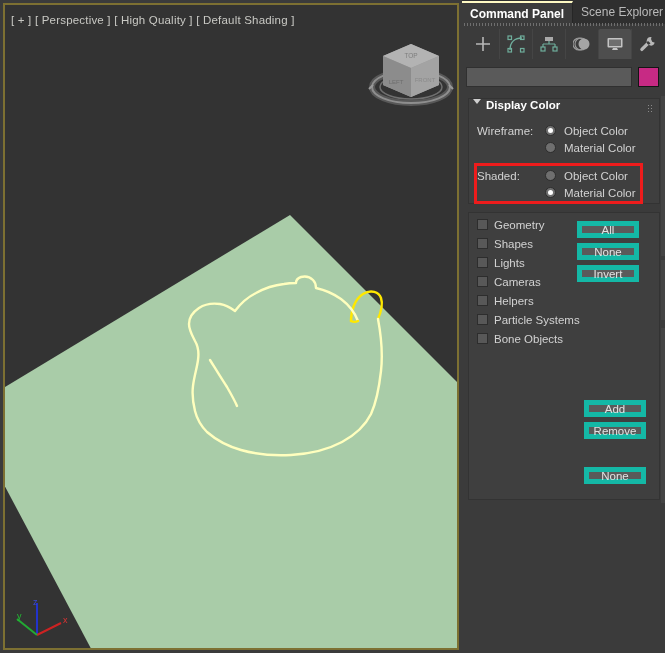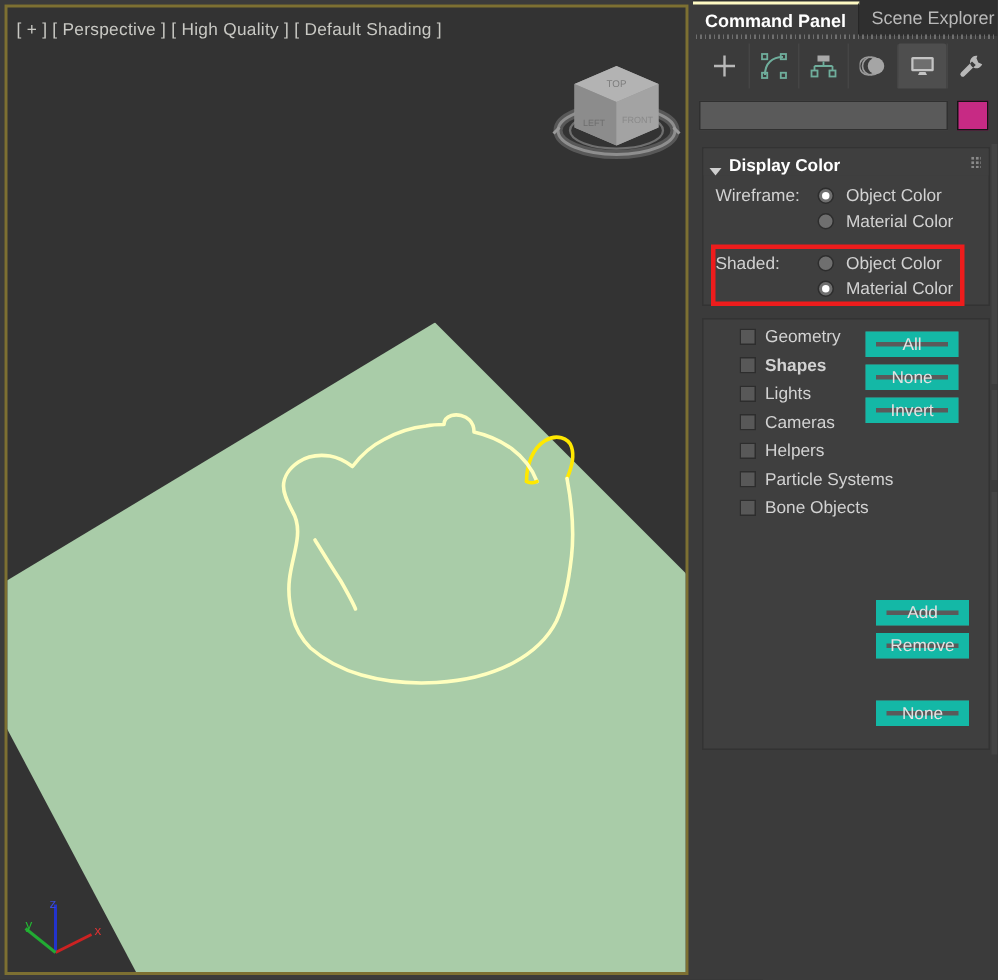--- a/index.html
+++ b/index.html
@@ -95,21 +95,21 @@
     border: 1px solid #151515;
   }
 
   
   .rollout {
     position: absolute; left: 468px; width: 192px;
     background: #3f3f3f;
     border: 1px solid #333333;
   }
   .roll-head {
-    height: 18px; display: flex; align-items: flex-end;
+    height: 18px; display: flex; align-items: flex-start;
     padding-left: 4px; background: #3f3f3f;
     position: relative;
   }
   .arrow {
     width: 0; height: 0; margin-right: 5px;
     border-left: 4px solid transparent; border-right: 4px solid transparent;
     border-top: 5px solid #cfcfcf;
   }
   .roll-title { font-size: 11.5px; font-weight: bold; color: #ffffff; }
   .grip {
@@ -128,21 +128,21 @@
   }
   .radio.on::after {
     content: ""; position: absolute; left: 2px; top: 2px;
     width: 5px; height: 5px; border-radius: 50%; background: #ffffff;
   }
   .cbox {
     width: 11px; height: 11px; background: #585858;
     border: 1px solid #2d2d2d; display: inline-block; flex: 0 0 auto;
   }
   .pbtn {
-    background: #5a5a5a; border: 7px solid #14b8a6;
+    background: #5a5a5a; border: 5px solid #14b8a6;
     color: #e2e2e2; font-size: 11.5px;
     display: flex; align-items: center; justify-content: center;
     height: 17px;
   }
   #redbox {
     position: absolute; left: 474px; top: 163px;
     width: 169px; height: 41px;
     border: 3px solid #ee1c1c; pointer-events: none;
   }
   .listbox {
@@ -314,26 +314,26 @@
 
     </div>
   </div>
 
   <div id="redbox"></div>
 
   <div class="rollout" style="top:212px;height:288px;">
 
     <div class="roll-body" style="padding-top:6px;position:relative;height:266px;">
 
-      <div style="position:absolute;left:24px;top:6px;">
+      <div style="position:absolute;left:8px;top:6px;">
         <div class="row" style="height:19px;">
           <span class="cbox"></span>
           <span class="lbl" style="margin-left:6px;">Geometry</span>
         </div>
-        <div class="row" style="height:19px;font-weight:bold;">
+        <div class="row" style="height:19px;">
           <span class="cbox"></span>
           <span class="lbl" style="margin-left:6px;">Shapes</span>
         </div>
         <div class="row" style="height:19px;">
           <span class="cbox"></span>
           <span class="lbl" style="margin-left:6px;">Lights</span>
         </div>
         <div class="row" style="height:19px;">
           <span class="cbox"></span>
           <span class="lbl" style="margin-left:6px;">Cameras</span>

